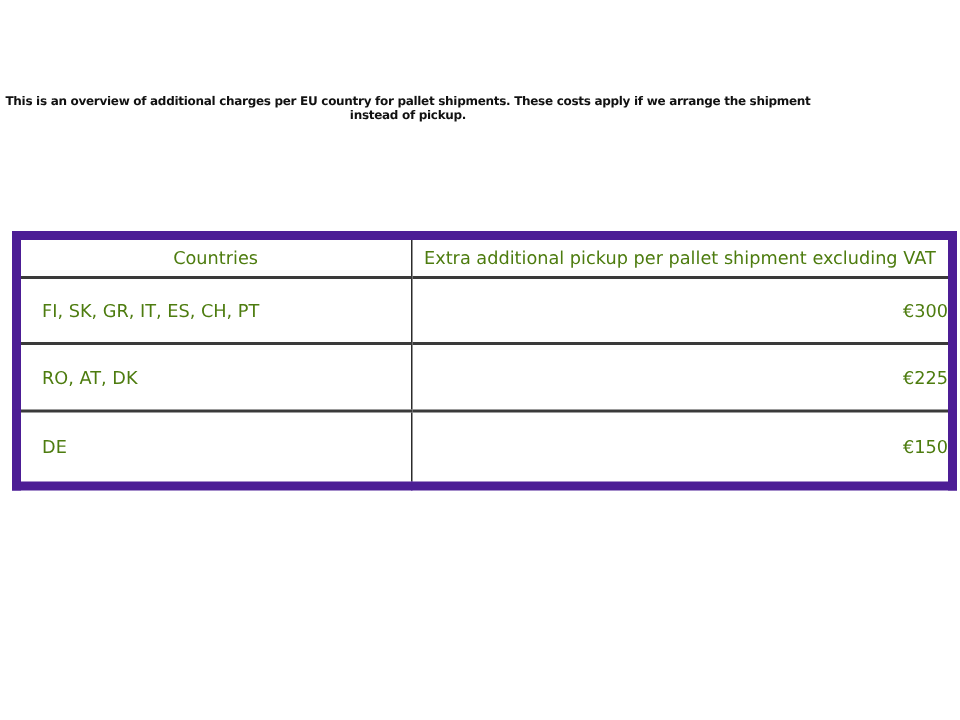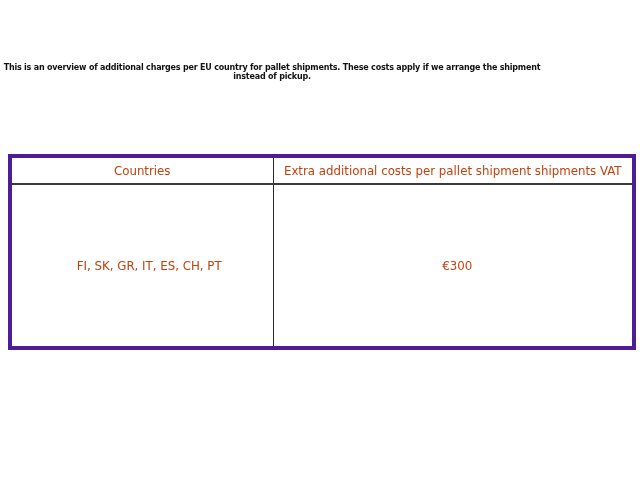--- a/index.html
+++ b/index.html
@@ -20,59 +20,67 @@
     font-size: 8px;
     font-weight: bold;
     letter-spacing: -0.2px;
     color: #111111;
   }
   table.charges-table {
     position: absolute;
     left: 8px;
     top: 154px;
     width: 624px;
-    height: 196px;
+    height: 173px;
     border-collapse: collapse;
     table-layout: fixed;
-    color: #c2410c;
-    border: 4px solid #4c1d95;
+    color: #4d7c0f;
+    border: 6px solid #4c1d95;
   }
   .charges-table th, .charges-table td {
     font-weight: normal;
     font-size: 11.8px;
     border: 1px solid #2b2b2b;
     border-top: 2px solid #3a3a3a;
     border-bottom: 2px solid #3a3a3a;
     padding: 0;
     vertical-align: middle;
     white-space: nowrap;
     overflow: hidden;
   }
   .col-countries { width: 263px; }
   .col-cost { width: 361px; }
   tr.header-row { height: 28px; }
   th.header-countries, th.header-cost { text-align: center; }
-  td.countries-cell { text-align: center; padding-left: 14px; }
-  td.cost-cell { text-align: center; padding-left: 9px; }
+  td.countries-cell { text-align: left; padding-left: 14px; }
+  td.cost-cell { text-align: right; padding-left: 9px; }
 </style>
 </head>
 <body>
 
 <div class="description">This is an overview of additional charges per EU country for pallet shipments. These costs apply if we arrange the shipment instead of pickup.</div>
 
 <table class="charges-table">
   <colgroup>
     <col class="col-countries">
     <col class="col-cost">
   </colgroup>
   <thead>
     <tr class="header-row">
       <th class="header-countries">Countries</th>
-      <th class="header-cost">Extra additional costs per pallet shipment shipments VAT</th>
+      <th class="header-cost">Extra additional pickup per pallet shipment excluding VAT</th>
     </tr>
   </thead>
   <tbody>
     <tr>
       <td class="countries-cell">FI, SK, GR, IT, ES, CH, PT</td>
       <td class="cost-cell">€300</td>
     </tr>
+    <tr>
+      <td class="countries-cell">RO, AT, DK</td>
+      <td class="cost-cell">€225</td>
+    </tr>
+    <tr>
+      <td class="countries-cell">DE</td>
+      <td class="cost-cell">€150</td>
+    </tr>
   </tbody>
 </table>
 
 </body></html>

